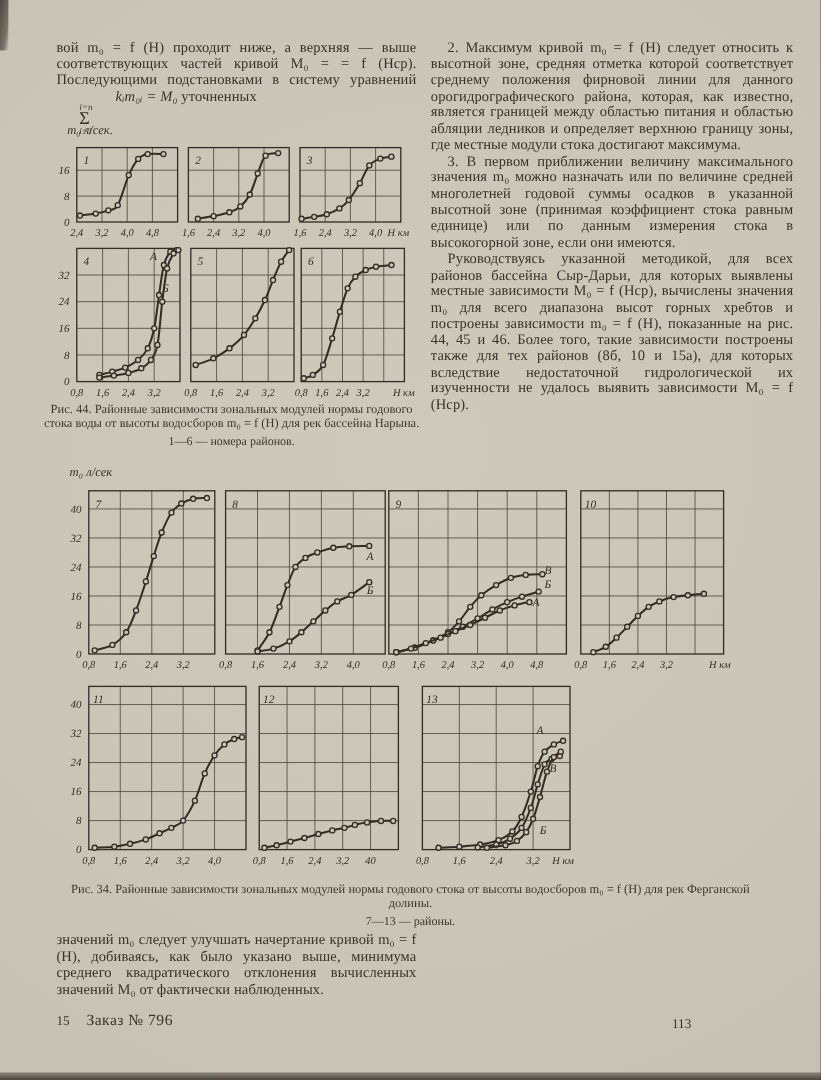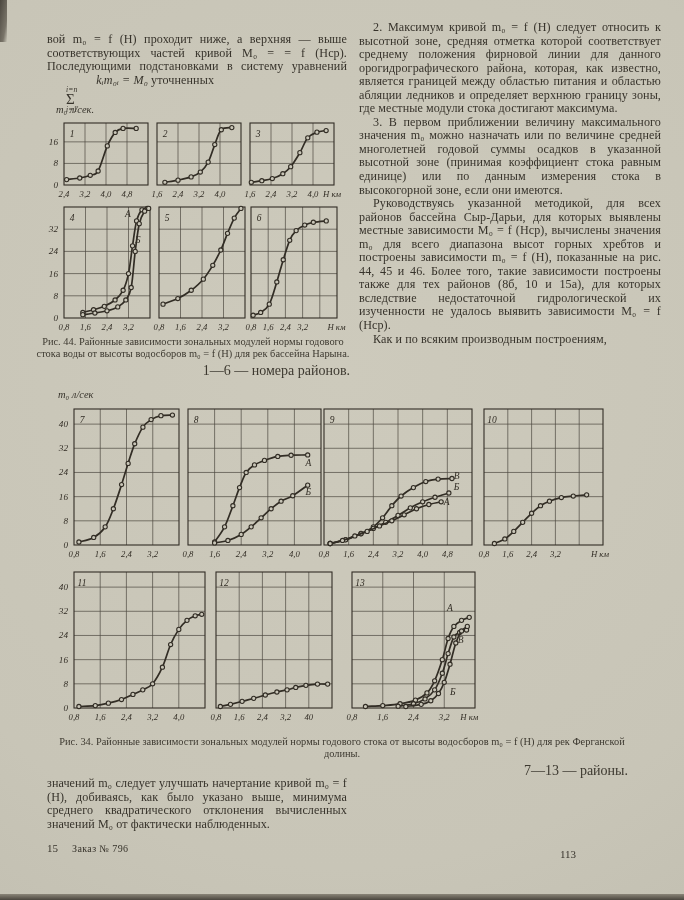--- a/index.html
+++ b/index.html
@@ -21,37 +21,37 @@
     opacity:.85;
   }
   .bottom-edge{
     position:absolute;left:0;top:894px;width:684px;height:6px;
     background:linear-gradient(#8a8578,#4a463e);
   }
   .col{position:absolute;text-align:justify;font-size:12.1px;line-height:13.55px;letter-spacing:.1px;}
   .col p{margin:0;}
   .col p.indent{text-indent:14px;}
   #top-left-col{left:47px;top:33px;width:300px;}
-  #top-right-col{left:359px;top:21px;width:302px;}
+  #top-right-col{left:359px;top:33px;width:302px;}
   #bottom-left-col{left:47px;top:777px;width:300px;}
   #bottom-right-col{left:359px;top:777px;width:302px;}
   .math{font-style:italic;}
   .sum{display:inline-flex;flex-direction:column;align-items:flex-start;vertical-align:-8px;line-height:1;margin:0 19px;}
   .sum .lim{font-size:7.6px;font-style:italic;}
   .sum .sym{font-size:15px;line-height:13px;}
   .ylabel{position:absolute;font-style:italic;font-size:10.5px;color:#37332b;}
   #ylabel-44{left:56px;top:104px;}
   #ylabel-45{left:58px;top:389px;}
   .caption{position:absolute;text-align:center;color:#3d3930;}
   .caption .cap{font-size:10.4px;line-height:12.4px;}
-  .caption .subcap{font-size:14px;margin-top:2px;text-align:right;}
+  .caption .subcap{font-size:10px;margin-top:2px;}
   #caption-44{left:36px;top:336px;width:314px;}
   #caption-45{left:56px;top:736px;width:572px;}
   #footer-line{position:absolute;left:47px;top:842px;font-size:11px;}
-  #footer-line .order{font-size:10px;margin-left:14px;letter-spacing:.4px;}
+  #footer-line .order{font-size:13px;margin-left:14px;letter-spacing:.4px;}
   #page-number{position:absolute;left:560px;top:848px;width:86px;text-align:left;font-size:11px;}
   #charts-layer{position:absolute;left:0;top:0;width:684px;height:894px;}
   #charts-layer svg{position:absolute;overflow:visible;}
 </style>
 </head>
 <body>
 
 <div class="page">
   <div class="corner-mark"></div>
 
@@ -62,21 +62,20 @@
           <span class="sym">Σ</span>
           <span class="lim">i=1</span>
         </span><span class="math">kᵢm₀ᵢ = M₀</span><span> уточненных</span>
     </p>
   </div>
 
   <div class="col" id="top-right-col">
     <p class="indent">2. Максимум кривой m₀ = f (H) следует относить к высотной зоне, средняя отметка которой соответствует среднему положения фирновой линии для данного орогидрографического района, которая, как известно, является границей между областью питания и областью абляции ледников и определяет верхнюю границу зоны, где местные модули стока достигают максимума.</p>
     <p class="indent">3. В первом приближении величину максимального значения m₀ можно назначать или по величине средней многолетней годовой суммы осадков в указанной высотной зоне (принимая коэффициент стока равным единице) или по данным измерения стока в высокогорной зоне, если они имеются.</p>
     <p class="indent">Руководствуясь указанной методикой, для всех районов бассейна Сыр-Дарьи, для которых выявлены местные зависимости M₀ = f (Hср), вычислены значения m₀ для всего диапазона высот горных хребтов и построены зависимости m₀ = f (H), показанные на рис. 44, 45 и 46. Более того, такие зависимости построены также для тех районов (8б, 10 и 15а), для которых вследствие недостаточной гидрологической их изученности не удалось выявить зависимости M₀ = f (Hср).</p>
-    <p class="indent">Как и по всяким производным построениям,</p>
   </div>
 
   <div class="ylabel" id="ylabel-44">m₀ л/сек.</div>
   <div class="ylabel" id="ylabel-45">m₀ л/сек</div>
 
   <div id="charts-layer">
       <svg width="166" height="98" style="left: 30px; top: 113px;">
         <line x1="55.000000000000014" y1="10" x2="55.000000000000014" y2="72" stroke="#4e4940" stroke-width="0.7"></line>
         <line x1="76" y1="10" x2="76" y2="72" stroke="#4e4940" stroke-width="0.7"></line>
         <line x1="97" y1="10" x2="97" y2="72" stroke="#4e4940" stroke-width="0.7"></line>

